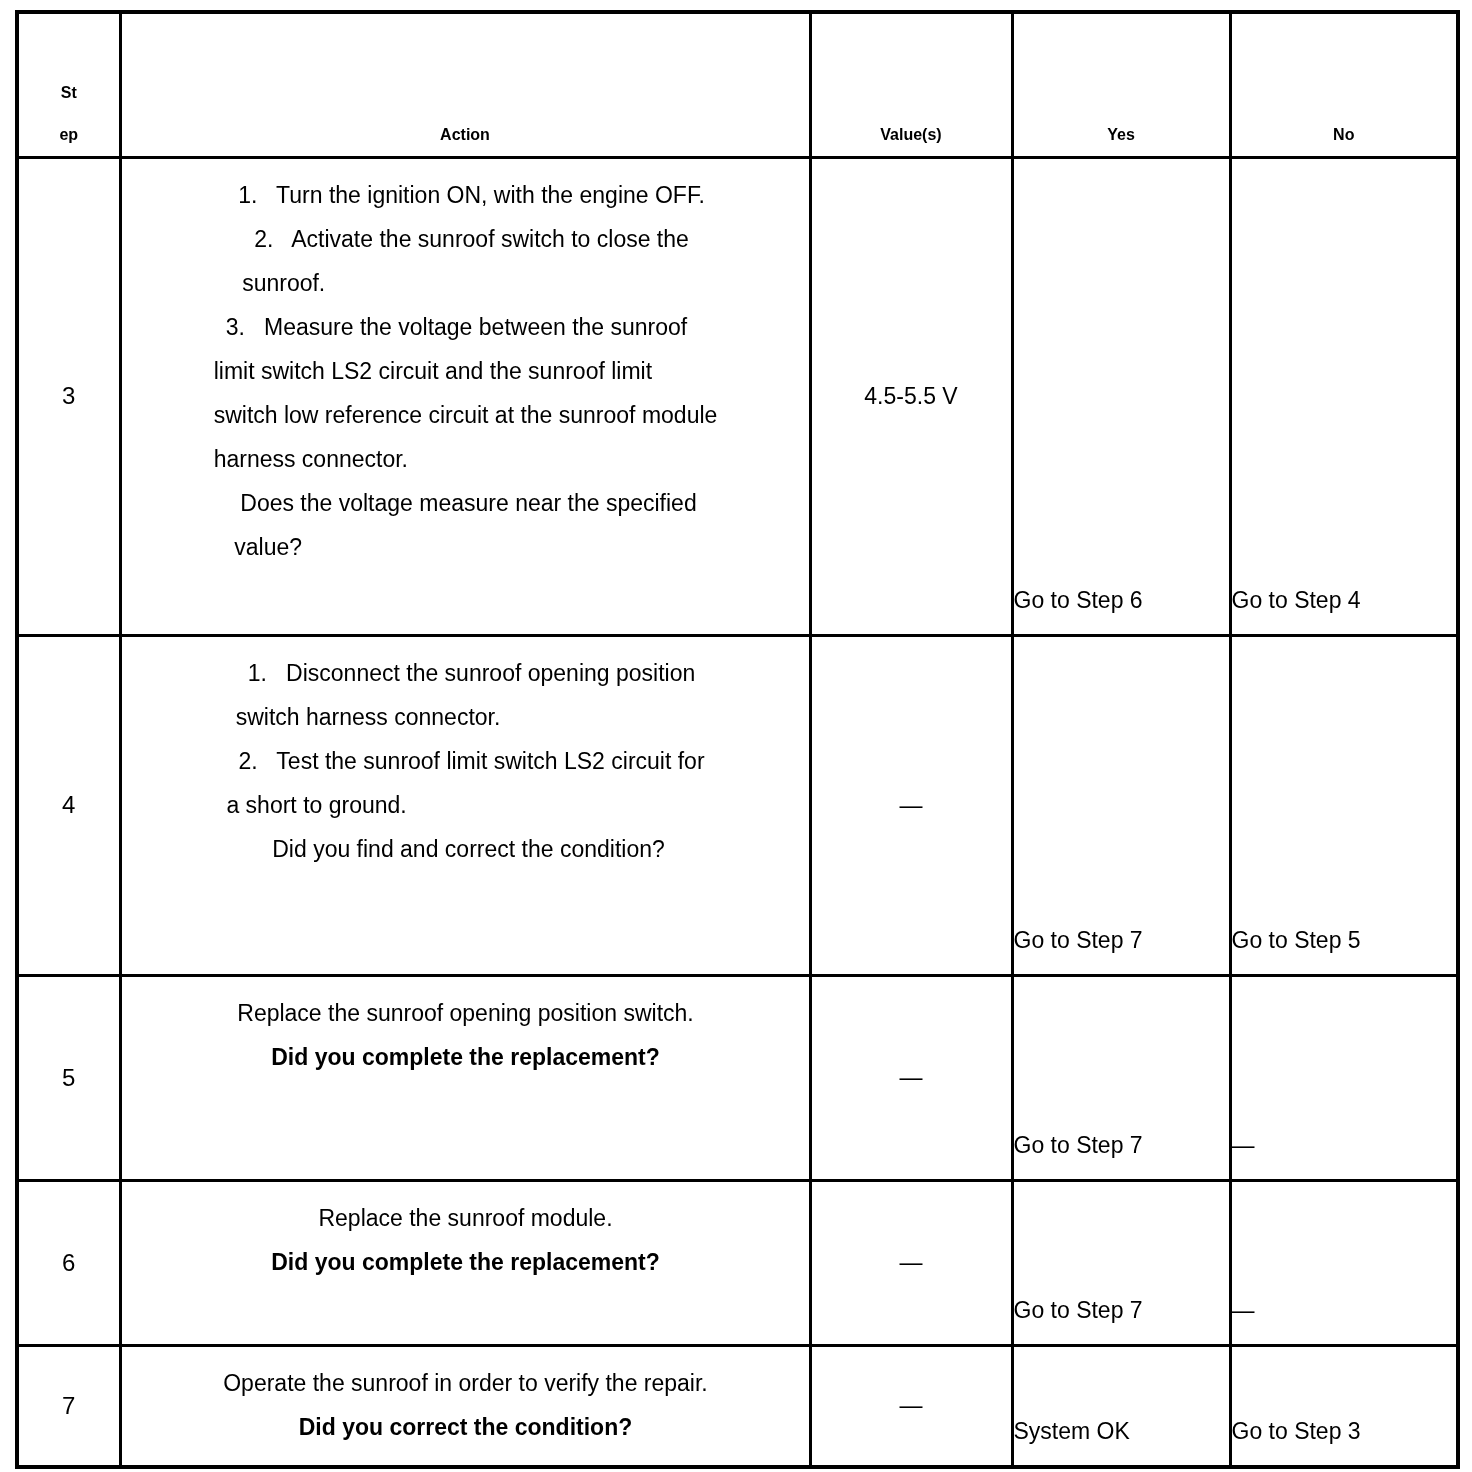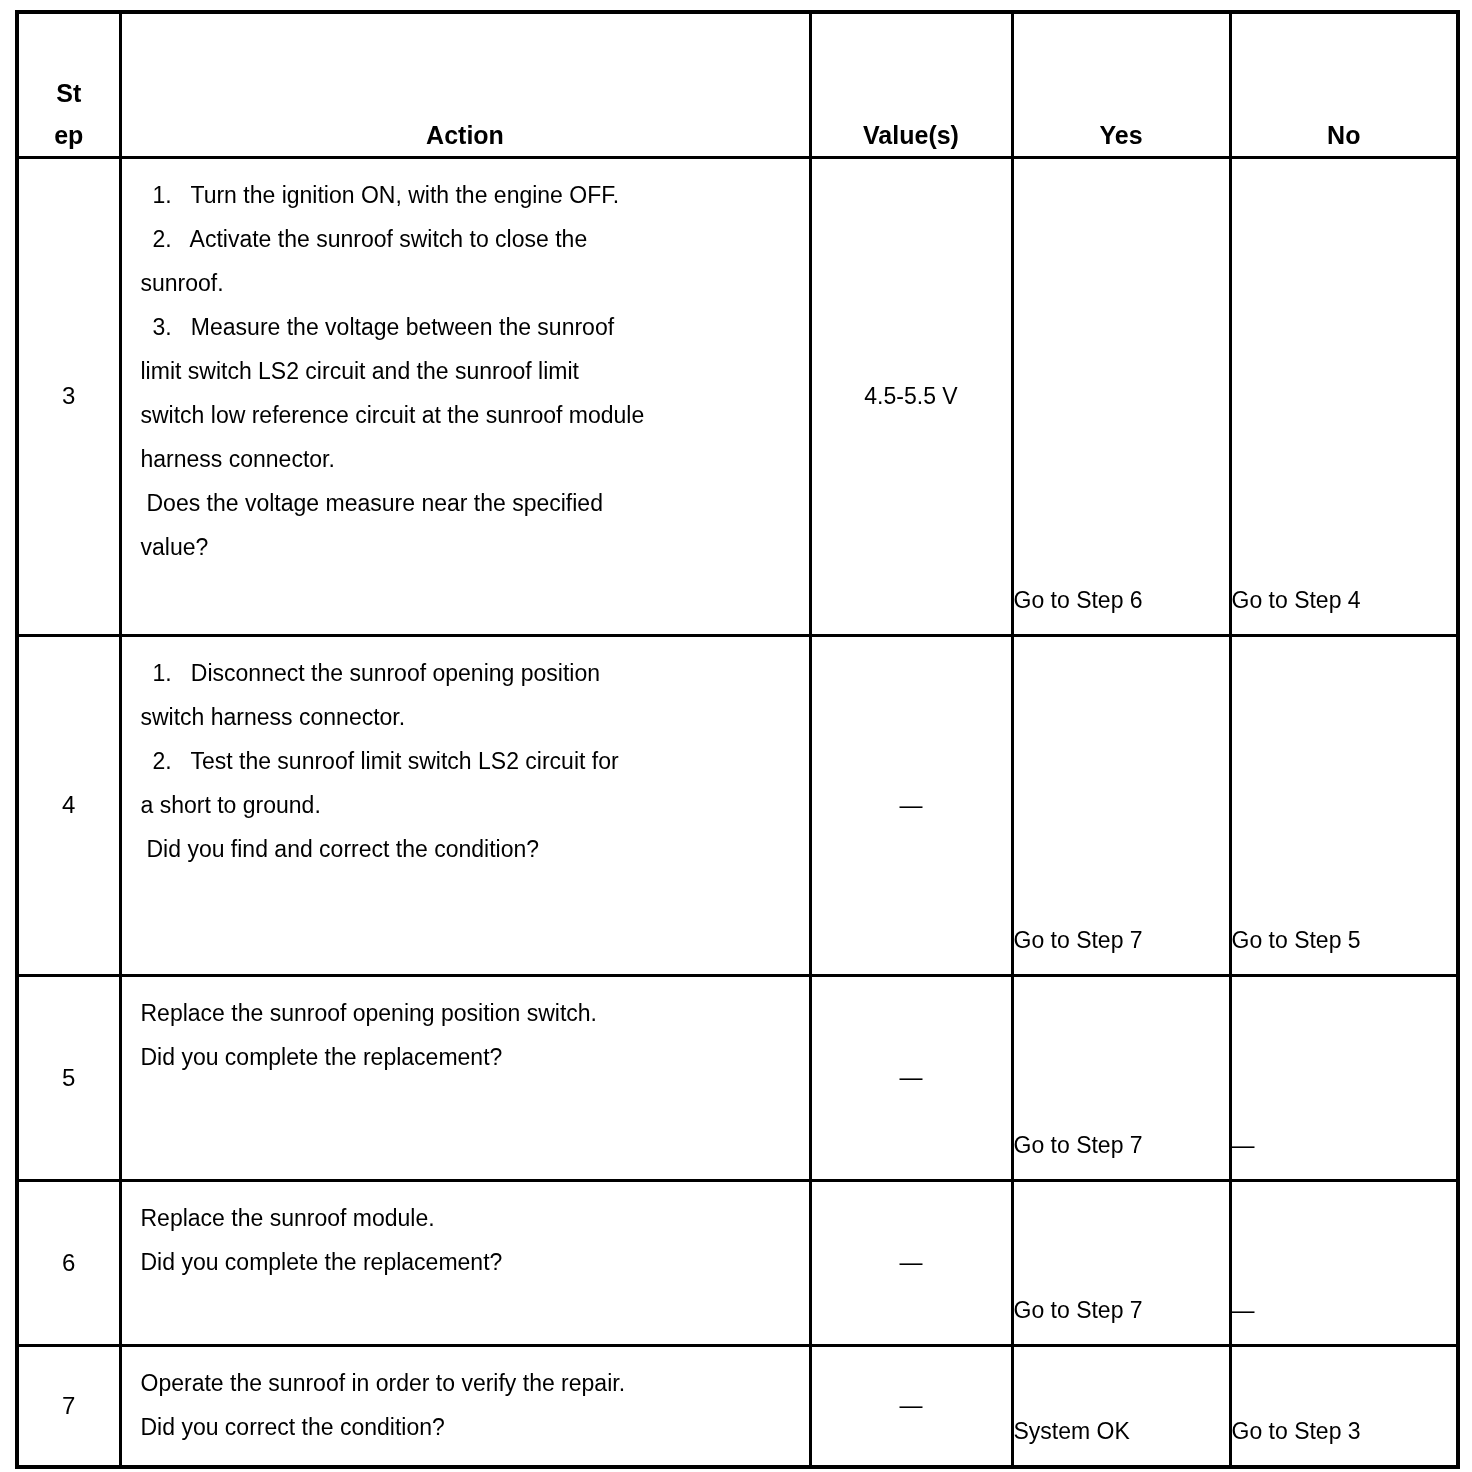--- a/index.html
+++ b/index.html
@@ -20,49 +20,50 @@
     border: 4px solid #000;
   }
   .diag th, .diag td {
     border: 3px solid #000;
     padding: 0;
   }
   th {
     vertical-align: bottom;
     text-align: center;
     padding: 0 0 14px 0;
-    font-size: 25px;
+    font-size: 16px;
     font-weight: bold;
     line-height: 42px;
   }
   th.h-step { white-space: pre-line; }
   td.c-step {
     vertical-align: middle;
     text-align: center;
     font-size: 24px;
   }
   td.c-action { vertical-align: top; }
   .action-wrap {
     display: flex;
     flex-direction: column;
     height: 100%;
     padding: 14px 18px 16px 19px;
     font-size: 23px;
     line-height: 44px;
+    align-items: center;
   }
   p.ai {
     margin: 0;
     white-space: pre-line;
   }
   p.num { text-indent: 12px; }
   .q-bottom .question {
     margin-top: auto;
     text-indent: 6px;
   }
-  .q-follow .question { text-indent: 0; }
+  .q-follow .question { text-indent: 0; font-weight: bold; }
   td.c-value {
     vertical-align: middle;
     text-align: center;
     font-size: 23px;
     margin-left: 18px;
   }
   td.c-yes, td.c-no {
     vertical-align: bottom;
     text-align: left;
     font-size: 23px;

